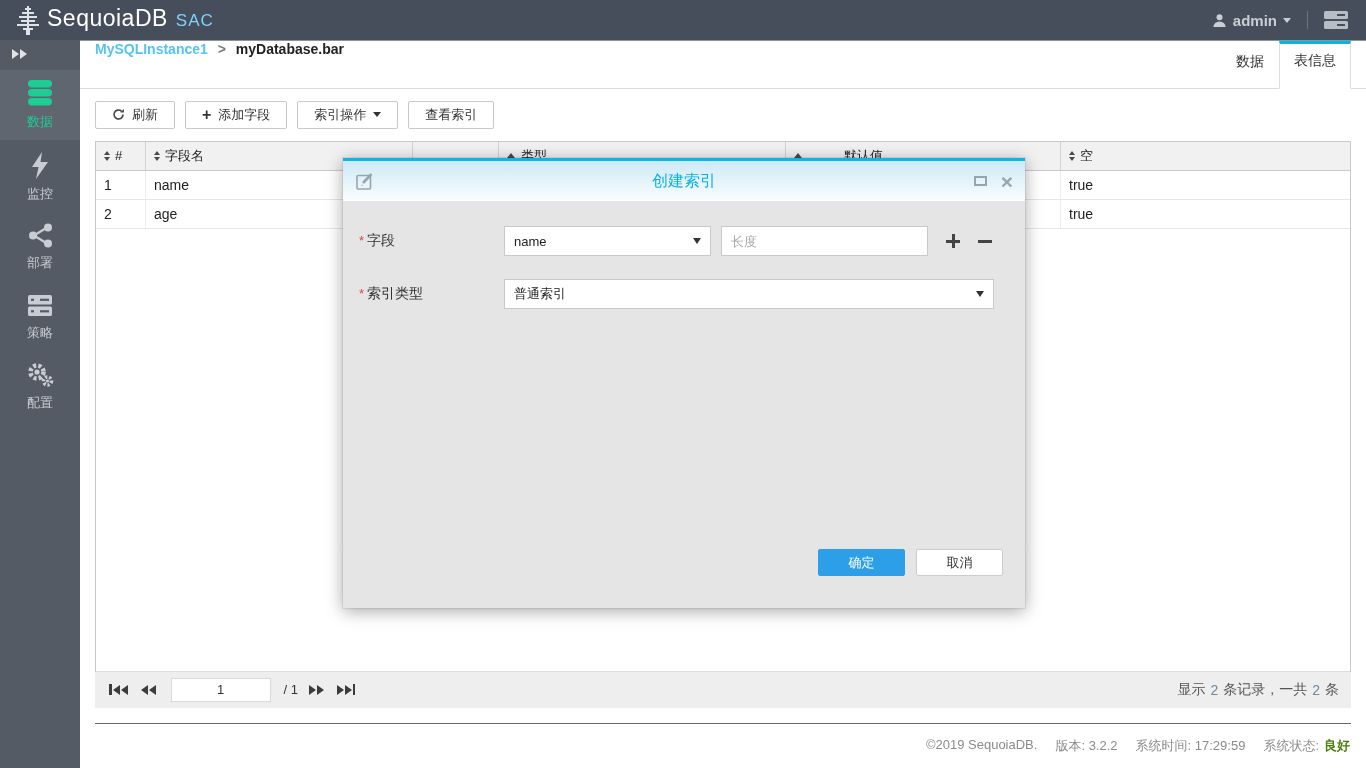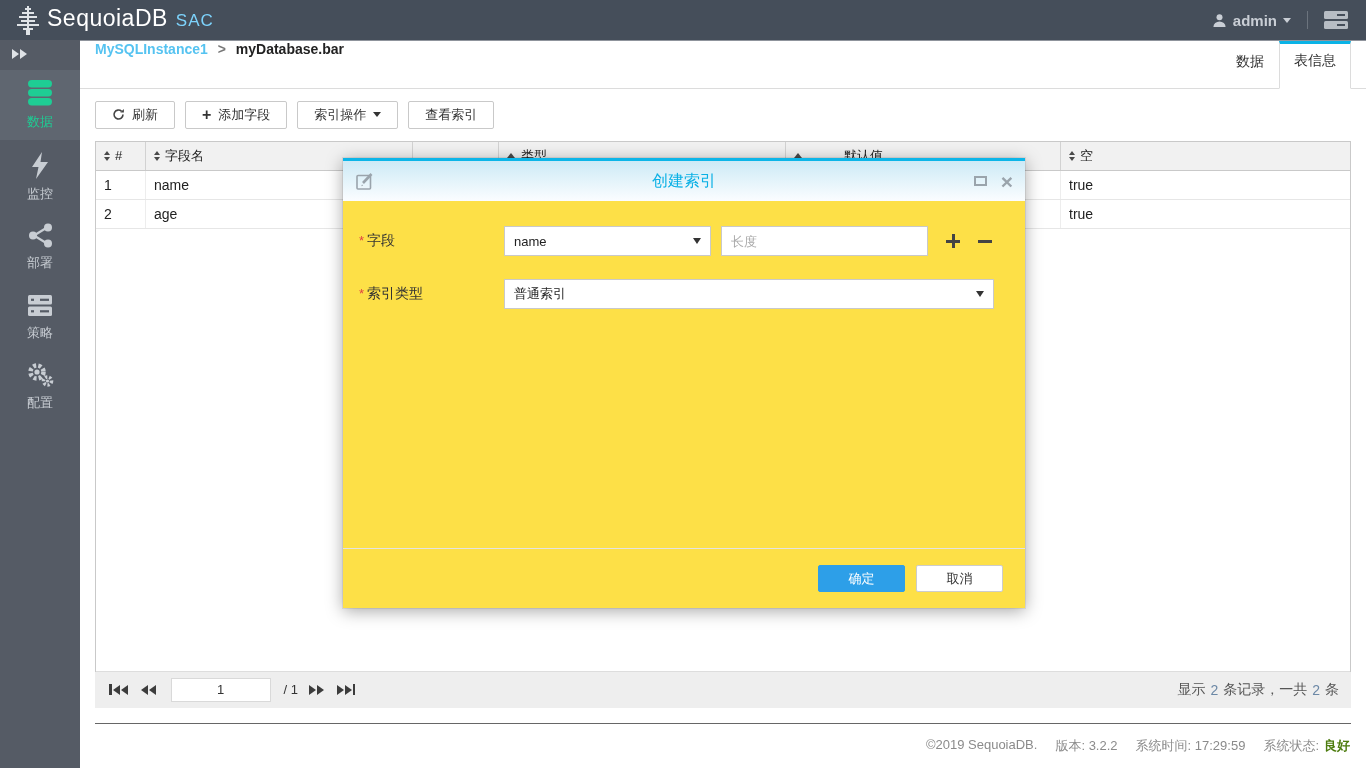--- a/index.html
+++ b/index.html
@@ -74,41 +74,41 @@
   .pager-summary .num { color:#6c88a6; margin:0 5px; }
 
   .bottom-divider { margin:15px 15px 0; border-top:1px solid #666; }
 
   
   .footer { padding:13px 16px; text-align:right; font-size:13px; color:#8b8b8b; display:flex; justify-content:flex-end; }
   .footer span { margin-left:18px; }
   .status-good { color:#4d7c0f; font-weight:bold; }
 
   
-  .modal { position:absolute; left:343px; top:158px; width:682px; height:450px; background:#fde047; border-top:3px solid #0cb5e8; box-shadow:0 3px 16px rgba(0,0,0,.35), 0 0 0 1px rgba(0,0,0,.07); display:flex; flex-direction:column; z-index:10; }
+  .modal { position:absolute; left:343px; top:158px; width:682px; height:450px; background:#e5e5e5; border-top:3px solid #0cb5e8; box-shadow:0 3px 16px rgba(0,0,0,.35), 0 0 0 1px rgba(0,0,0,.07); display:flex; flex-direction:column; z-index:10; }
   .modal-header { height:40px; background:linear-gradient(#cdeaf6, #fbfdff); display:flex; align-items:center; padding:0 12px; position:relative; flex:none; }
   .modal-title { position:absolute; left:0; right:0; text-align:center; color:#0ab0e5; font-size:16px; }
   .modal-win-icons { margin-left:auto; display:flex; align-items:center; gap:14px; position:relative; z-index:2; }
   .restore-icon { width:13px; height:10px; border:2px solid #9aa4ac; display:block; cursor:pointer; }
   .close-icon { font-size:21px; color:#9aa4ac; line-height:1; cursor:pointer; font-weight:bold; }
   .modal-body { flex:1; padding:25px 16px 0; }
   .form-row { display:flex; align-items:center; margin-bottom:23px; }
   .form-label { width:145px; font-size:14px; color:#333; }
   .req { color:#e04343; margin-right:3px; font-size:13px; }
   .sel { height:30px; border:1px solid #c9c9c9; background:#fff; display:flex; align-items:center; justify-content:space-between; padding:0 9px; font-size:13px; color:#222; cursor:pointer; }
   .sel .caret-dark { width:0;height:0;border-left:4px solid transparent;border-right:4px solid transparent;border-top:6px solid #333; }
   .sel-field { width:207px; margin-right:10px; }
   .sel-type { width:490px; }
   .len-input { width:207px; height:30px; border:1px solid #c9c9c9; padding:0 9px; font-size:13px; color:#333; font-family:inherit; }
   .len-input::placeholder { color:#a9a9a9; }
   .row-op { position:relative; width:14px; height:14px; margin-left:18px; cursor:pointer; }
   .icon-plus::before { content:""; position:absolute; left:0; top:5.5px; width:14px; height:3px; background:#444; }
   .icon-plus::after { content:""; position:absolute; left:5.5px; top:0; width:3px; height:14px; background:#444; }
   .icon-minus::before { content:""; position:absolute; left:0; top:5.5px; width:14px; height:3px; background:#444; }
-  .modal-footer { height:60px; border-top:1px solid #e3e3e3; display:flex; align-items:center; justify-content:flex-end; padding-right:22px; gap:11px; flex:none;padding-left:32px; }
+  .modal-footer { height:60px; border-top:1px solid #e3e3e3; display:flex; align-items:flex-start; justify-content:flex-end; padding-right:22px; gap:11px; flex:none;padding-left:32px; }
   .btn-ok { width:87px; height:27px; background:#2d9fe8; border:1px solid #2d9fe8; border-radius:2px; color:#fff; font-size:13px; cursor:pointer; font-family:inherit; }
   .btn-cancel { width:87px; height:27px; background:#fff; border:1px solid #cccccc; border-radius:2px; color:#333; font-size:13px; cursor:pointer; font-family:inherit; }
 </style>
 </head>
 <body>
 
 <div class="topbar">
   <div class="brand">
     <svg width="28" height="30" viewBox="0 0 28 30">
       <g stroke="#dfe3e7" stroke-width="2">

